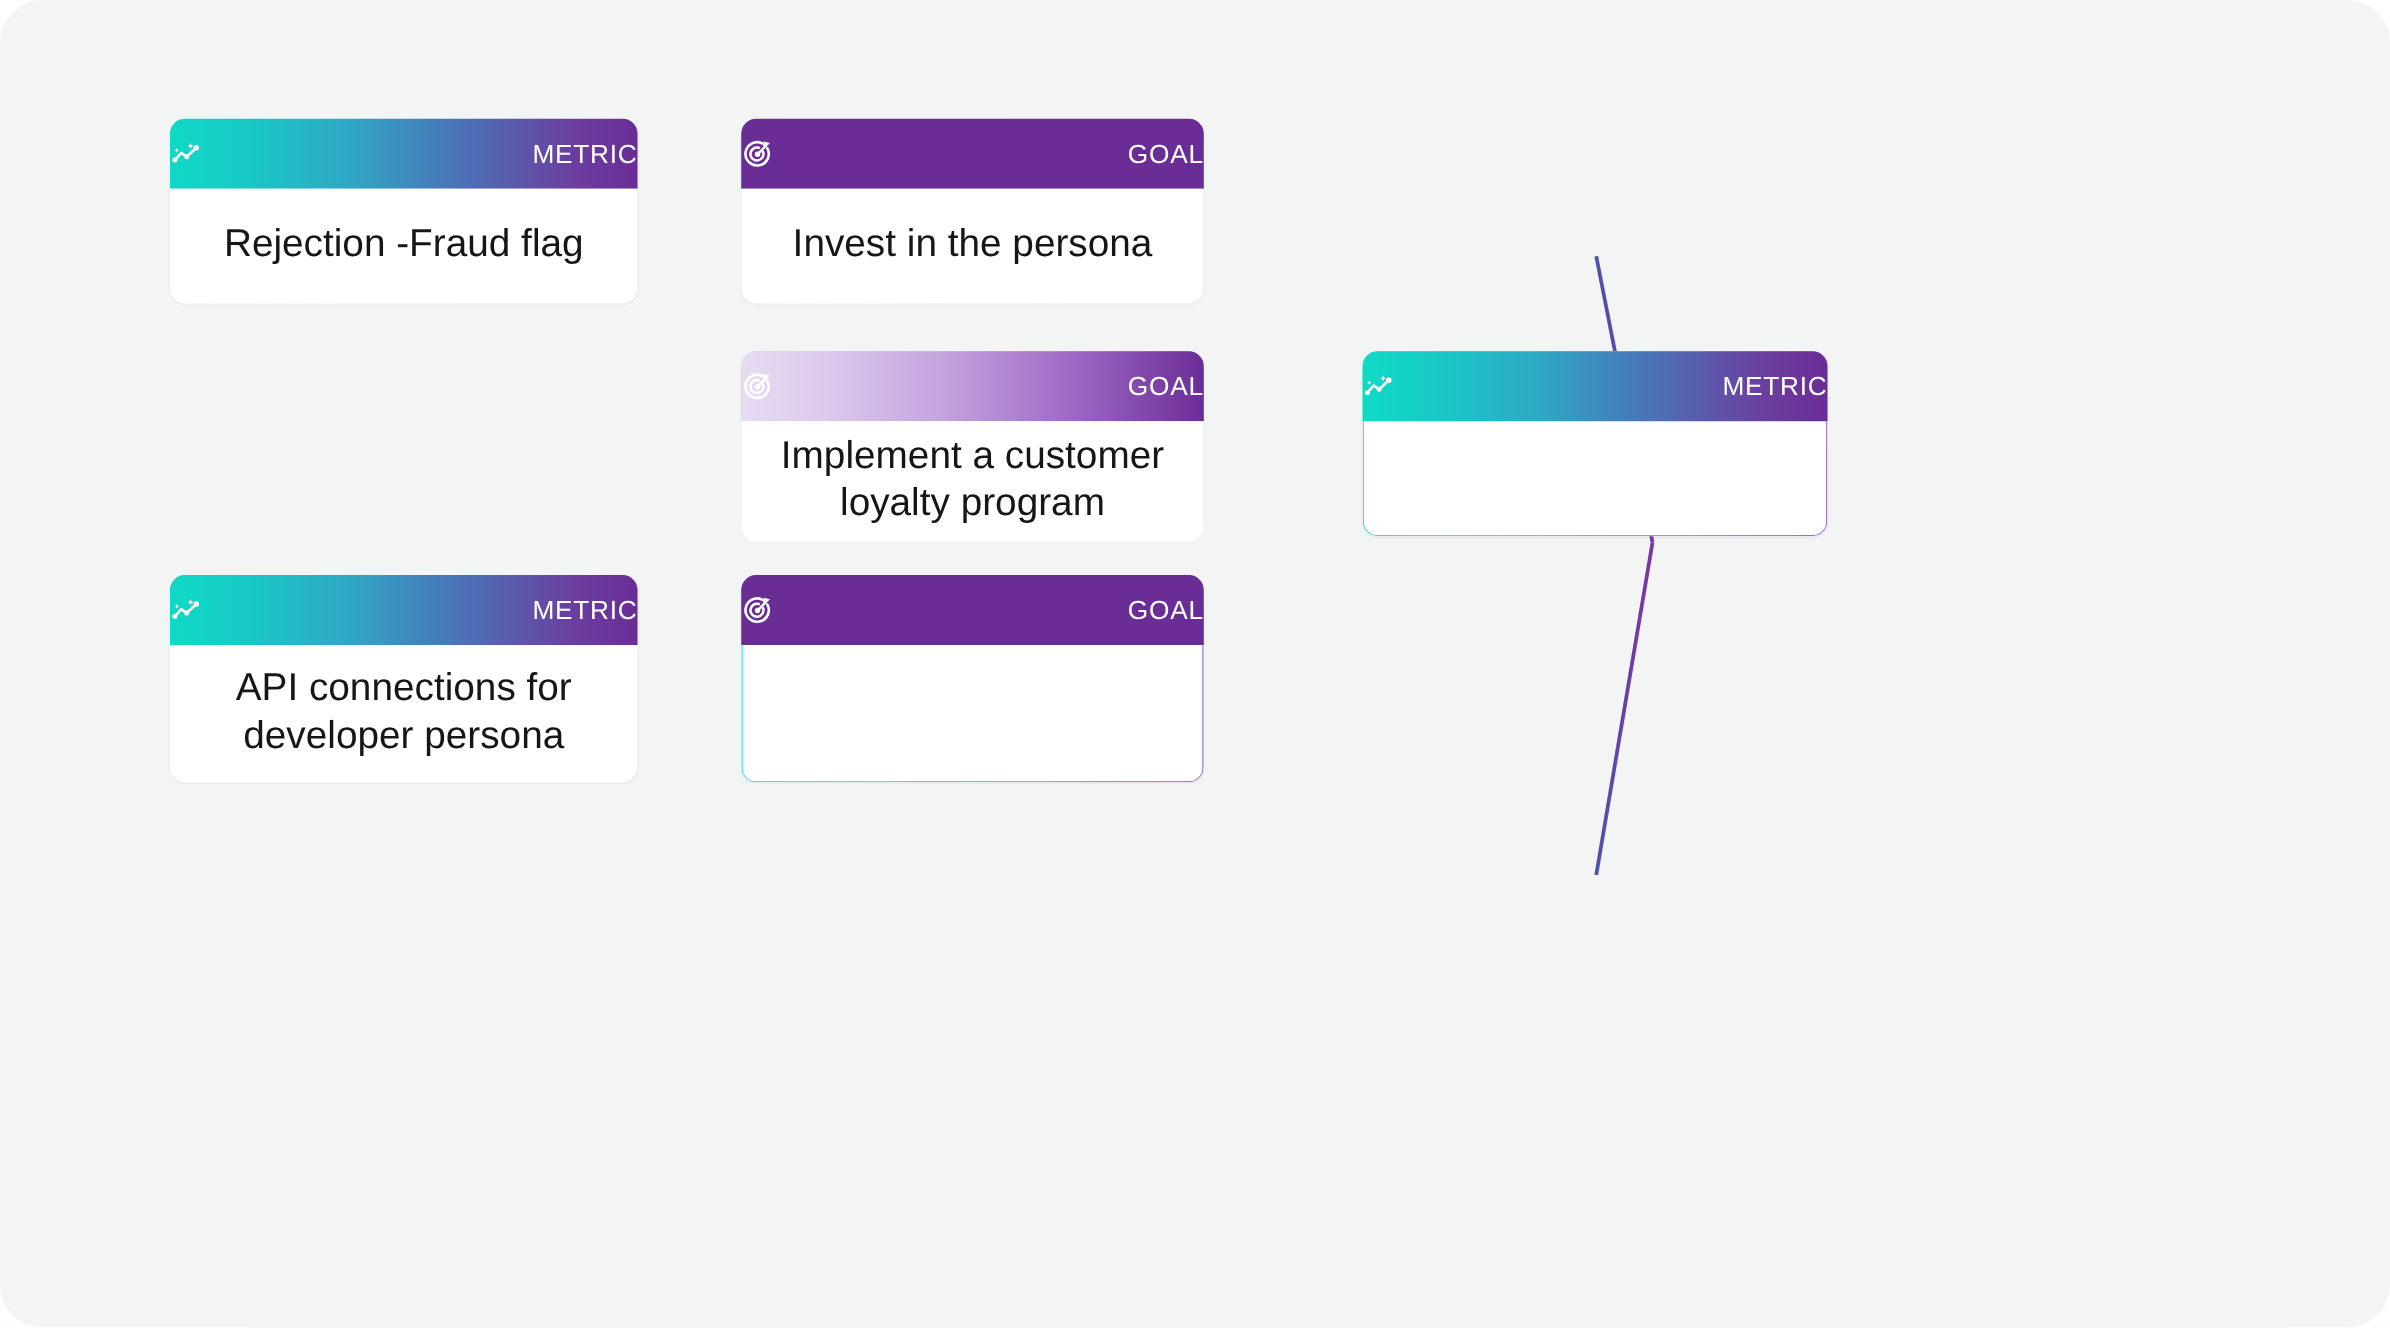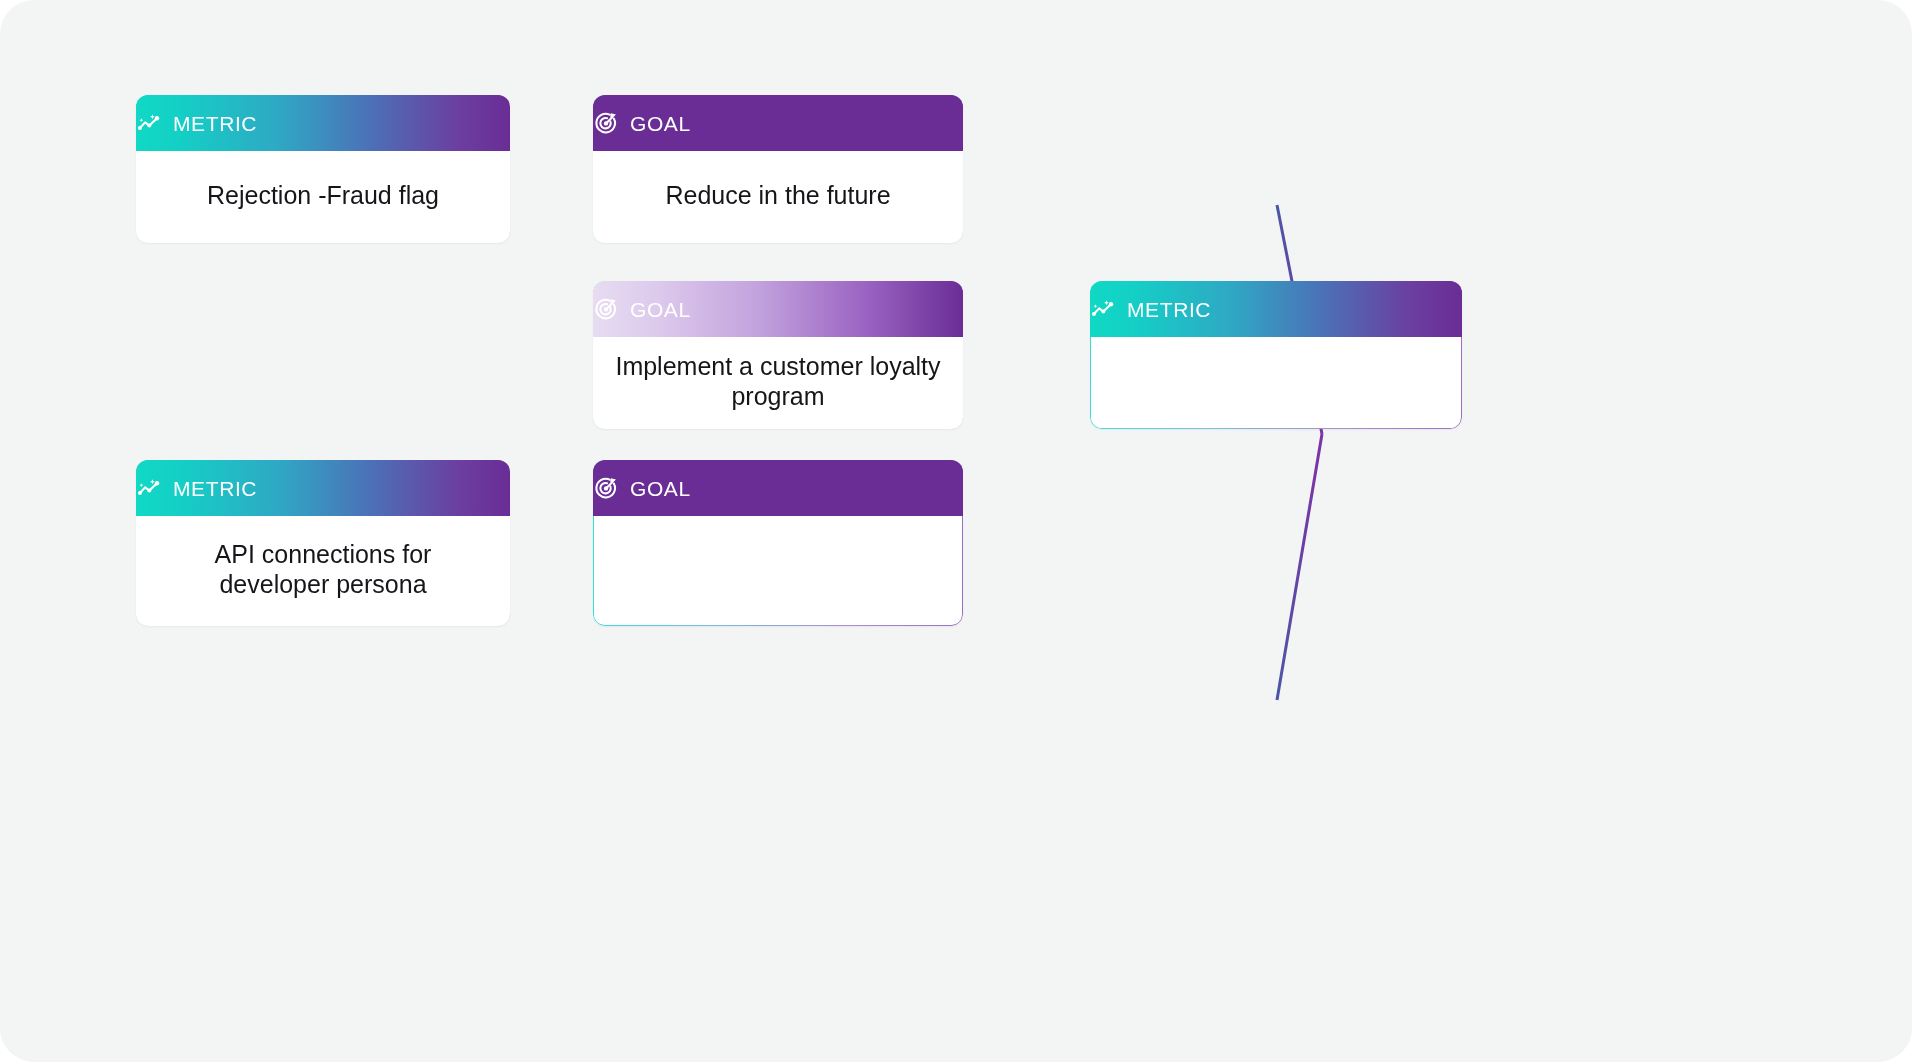--- a/index.html
+++ b/index.html
@@ -64,21 +64,21 @@
   .node.border-purple::after {
     background: linear-gradient(92deg, #b08ed6 0%, #a982d2 50%, #9b6fc4 100%);
   }
 
   .node-header {
     height: 56px;
     flex: 0 0 56px;
     border-radius: 12px 12px 0 0;
     display: flex;
     align-items: center;
-    justify-content: flex-start;
+    justify-content: space-between;
     gap: 11px;
     position: relative;
     z-index: 1;
   }
 
   .hdr-metric {
     background: linear-gradient(90deg, #10d9c4 0%, #14cfc6 12%, #2fa8c4 38%,
                                 #4b72b8 62%, #6b3fa0 86%, #6a2d96 100%);
   }
   .hdr-goal-solid {
@@ -112,21 +112,21 @@
     justify-content: center;
     padding: 8px 22px 12px;
     position: relative;
     z-index: 1;
     border-radius: 0 0 12px 12px;
     background: #ffffff;
   }
 
   .node-title {
     color: #16161a;
-    font-size: 25px;
+    font-size: 31px;
     line-height: 1.22;
     text-align: center;
     font-weight: 400;
   }
 </style>
 </head>
 <body>
 
 <div id="canvas">
 
@@ -201,21 +201,21 @@
           <path d="M19.3 8.0 A8.6 8.6 0 1 1 15.4 4.3"></path>
           <path d="M16.1 10.6 A4.8 4.8 0 1 1 13.0 7.6"></path>
         </g>
         <circle cx="12" cy="12.4" r="2.0" fill="#ffffff"></circle>
         <path d="M12 12.4 L18.0 6.4" stroke="#ffffff" stroke-width="1.9" stroke-linecap="round" fill="none"></path>
         <path d="M16.6 3.0 L21.2 4.1 L17.9 7.4 L16.2 6.9 L16.0 5.0 Z" fill="#ffffff"></path>
       </svg>
       <span class="hdr-label">GOAL</span>
     </div>
     <div class="node-body">
-      <span class="node-title">Reduce in the future</span>
+      <span class="node-title">Invest in the persona</span>
     </div>
   </div>
 
   <div class="node border-tealpurple" style="left:593px; top:281px; width:370px; height:148px;">
     <div class="node-header hdr-goal-fade">
       <svg class="hdr-icon" viewBox="0 0 24 24">
         <g fill="none" stroke="#ffffff" stroke-width="1.9" stroke-linecap="round">
           <path d="M19.3 8.0 A8.6 8.6 0 1 1 15.4 4.3"></path>
           <path d="M16.1 10.6 A4.8 4.8 0 1 1 13.0 7.6"></path>
         </g>

